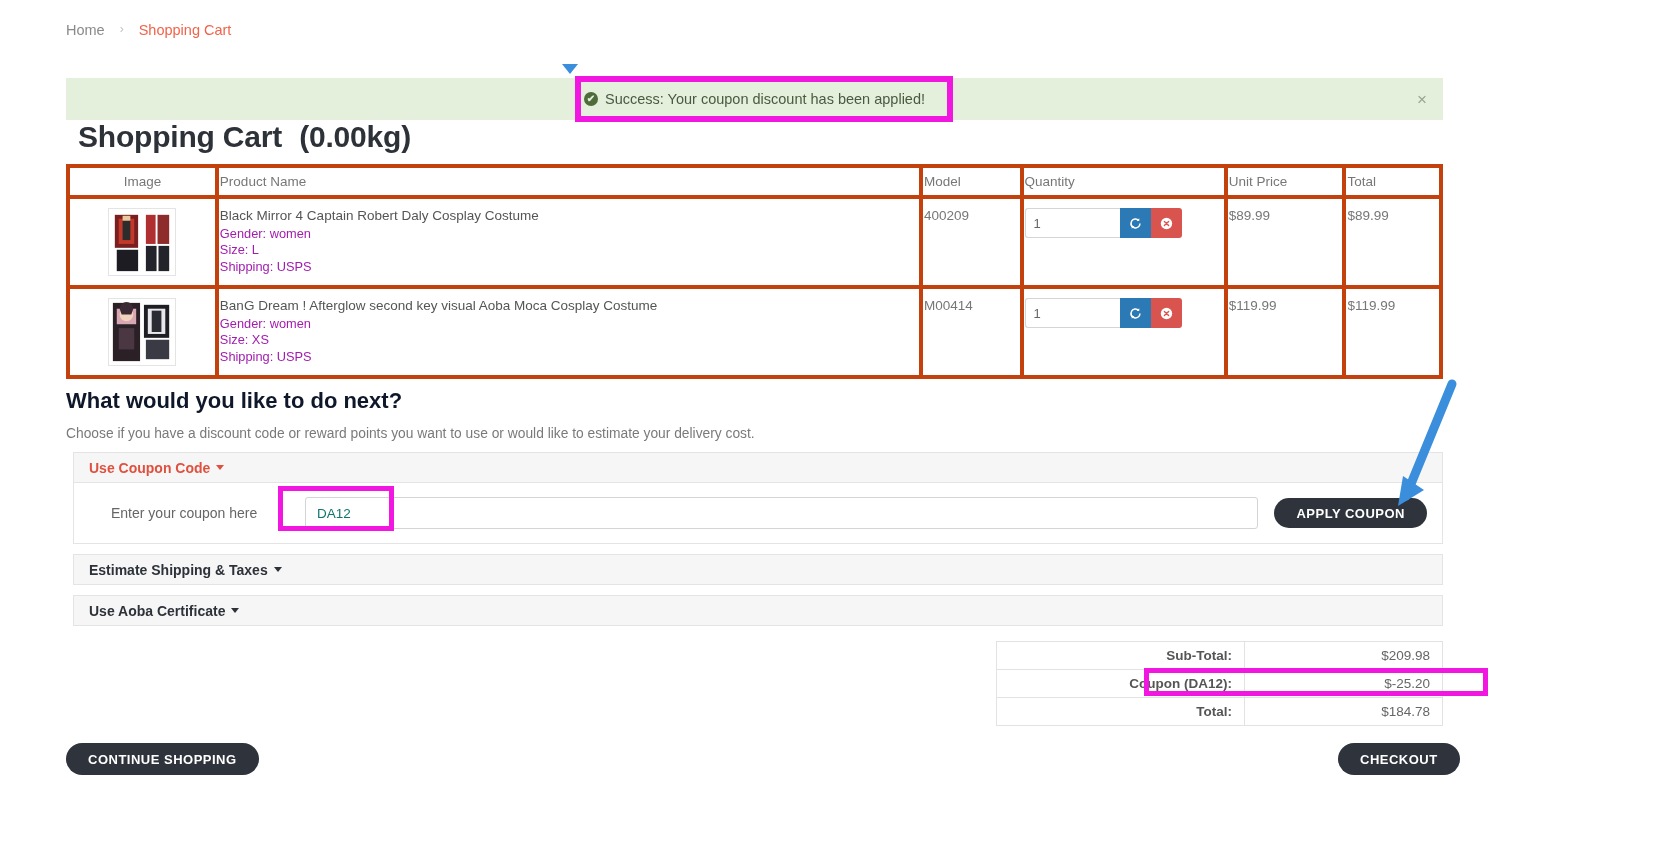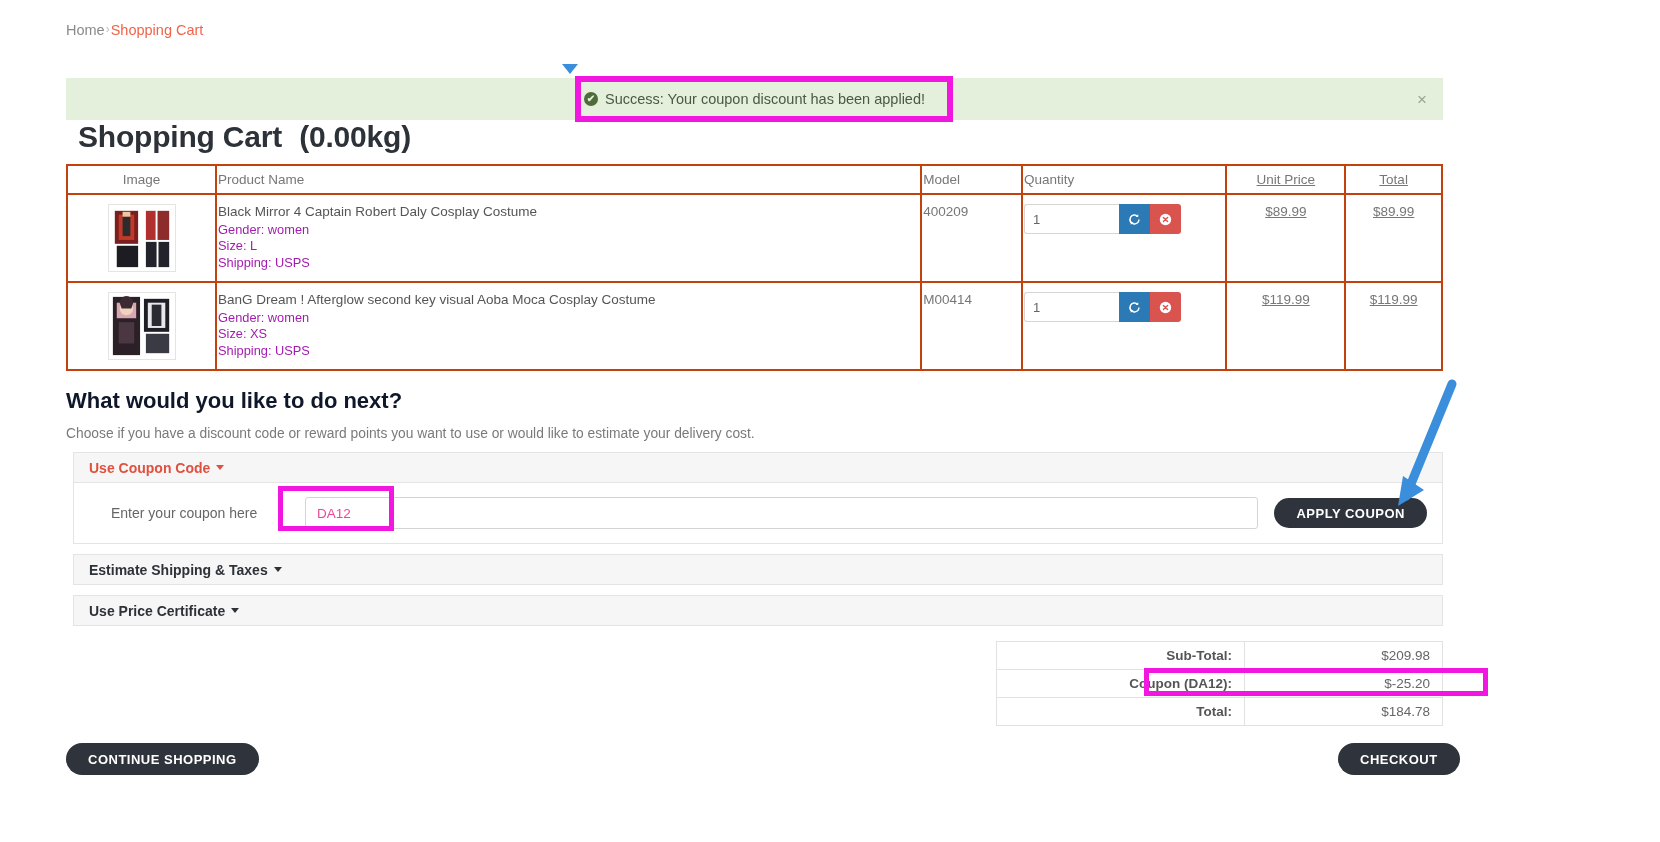--- a/index.html
+++ b/index.html
@@ -10,21 +10,21 @@
     font-family: "Liberation Sans", sans-serif;
     color: #444;
     overflow: hidden;
   }
   .page { position: relative; width: 1660px; height: 842px; }
 
   
   .breadcrumb {
     position: absolute; left: 66px; top: 22px;
     font-size: 14.5px; color: #888;
-    display: flex; align-items: flex-start; gap: 1px;
+    display: flex; align-items: flex-start; gap: 15px;
   }
   .breadcrumb a { color: #8a8a8a; text-decoration: none; }
   .breadcrumb .sep { color: #c3c3c3; font-size: 12px; }
   .breadcrumb .current { color: #f0634a; }
 
   
   .alert {
     position: absolute; left: 66px; top: 78px;
     width: 1377px; height: 42px;
     background: #e4efdc;
@@ -64,33 +64,33 @@
   .page-title .weight { margin-left: 9px; }
 
   
   .cart-table {
     position: absolute; left: 66px; top: 164px;
     width: 1377px;
     border-collapse: collapse;
     font-size: 13.5px;
   }
   .cart-table th, .cart-table td {
-    border: 2px solid #c2410c;
+    border: 4px solid #c2410c;
     padding: 9px 1px;
     vertical-align: top;
     font-weight: normal;
     color: #777;
   }
   .cart-table thead th {
     height: 27px; padding-top: 6px; padding-bottom: 6px;
     color: #777; font-size: 13.5px; text-align: left;
     vertical-align: middle;
   }
   .cart-table th.ta-c, .cart-table td.ta-c { text-align: center; }
-  .cart-table th.ta-r, .cart-table td.ta-r { text-align: center; text-decoration: underline; }
+  .cart-table th.ta-r, .cart-table td.ta-r { text-align: left; }
   .col-image  { width: 148px; }
   .col-name   { width: 700px; }
   .col-model  { width: 100px; }
   .col-qty    { width: 203px; }
   .col-unit   { width: 118px; }
   .col-total  { width: 96px; }
 
   .cart-table tbody td { height: 83px; }
   .prod-thumb {
     width: 68px; height: 68px; margin: 0 auto;
@@ -142,21 +142,21 @@
   }
   .acc-body {
     background: #fff; border: 1px solid #e4e4e4; border-top: none;
     padding: 14px 15px; display: flex; align-items: center; gap: 0;
   }
   .coupon-label {
     width: 216px; font-size: 14px; color: #666; padding-left: 22px;
   }
   .coupon-input {
     flex: 1; height: 32px; border: 1px solid #d4d4d4; border-radius: 3px;
-    padding: 0 11px; font-size: 13.5px; color: #ec4899;
+    padding: 0 11px; font-size: 13.5px; color: #0f766e;
     font-family: "Liberation Sans", sans-serif; outline: none;
   }
   .btn {
     border: none; cursor: pointer; color: #fff; background: #2f343c;
     font-family: "Liberation Sans", sans-serif;
     font-size: 13px; font-weight: bold; letter-spacing: 0.5px;
     border-radius: 20px; padding: 0 22px; height: 32px;
     display: inline-flex; align-items: center; justify-content: center;
   }
   .apply-btn { margin-left: 16px; height: 30px; border-radius: 16px; }
@@ -333,21 +333,21 @@
     <div class="acc-sep"></div>
 
     <div class="acc-head dark">
       <span>Estimate Shipping &amp; Taxes</span>
       <span class="caret"></span>
     </div>
 
     <div class="acc-sep"></div>
 
     <div class="acc-head dark">
-      <span>Use Price Certificate</span>
+      <span>Use Aoba Certificate</span>
       <span class="caret"></span>
     </div>
   </div>
 
   <table class="totals">
     <tbody>
       <tr>
         <td class="lbl">Sub-Total:</td>
         <td class="val">$209.98</td>
       </tr>

